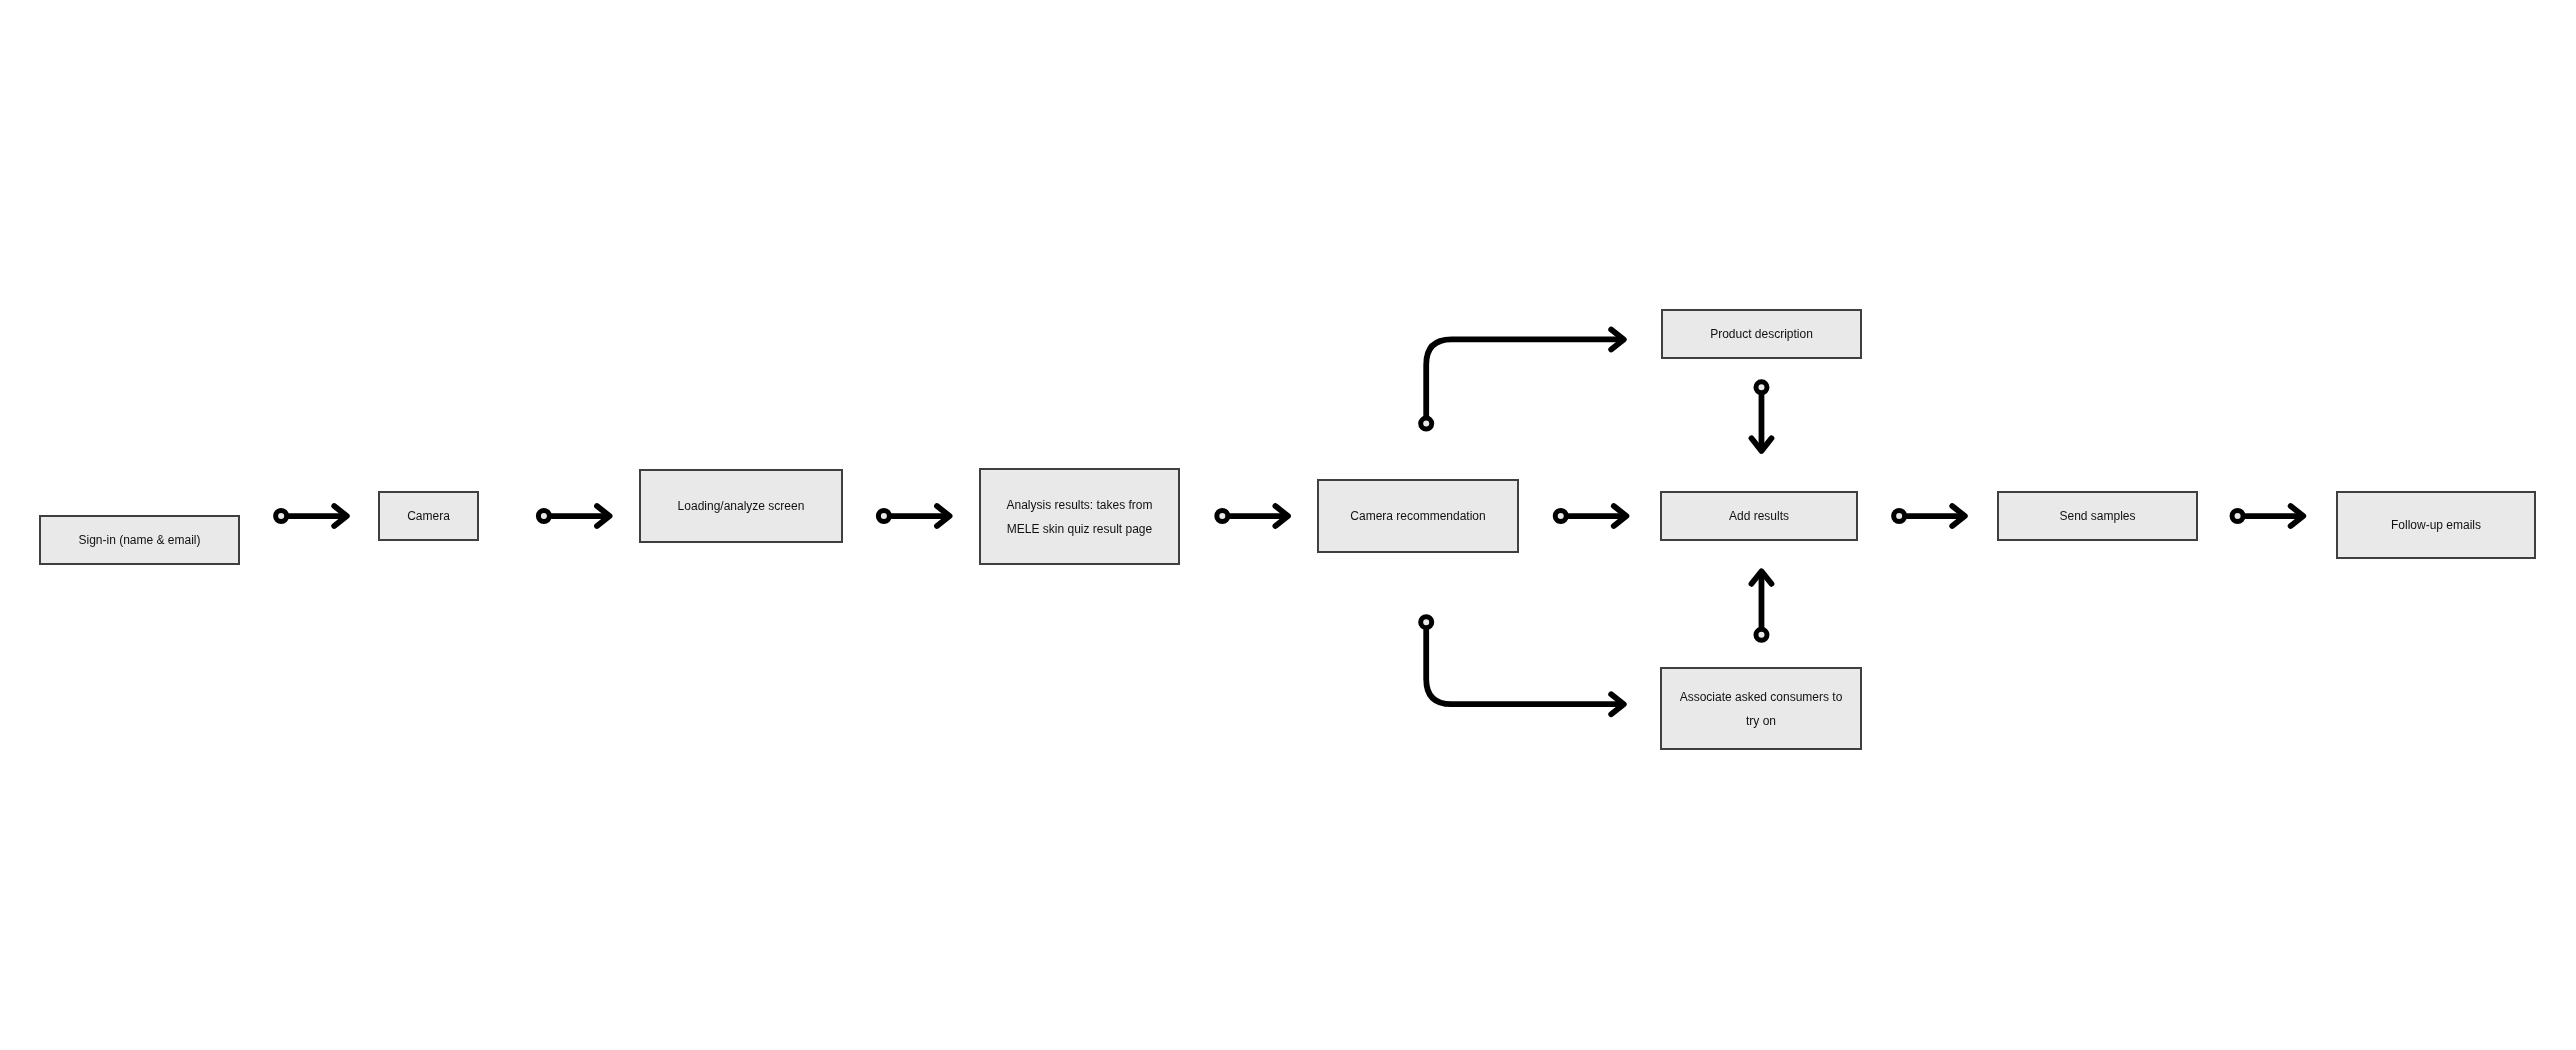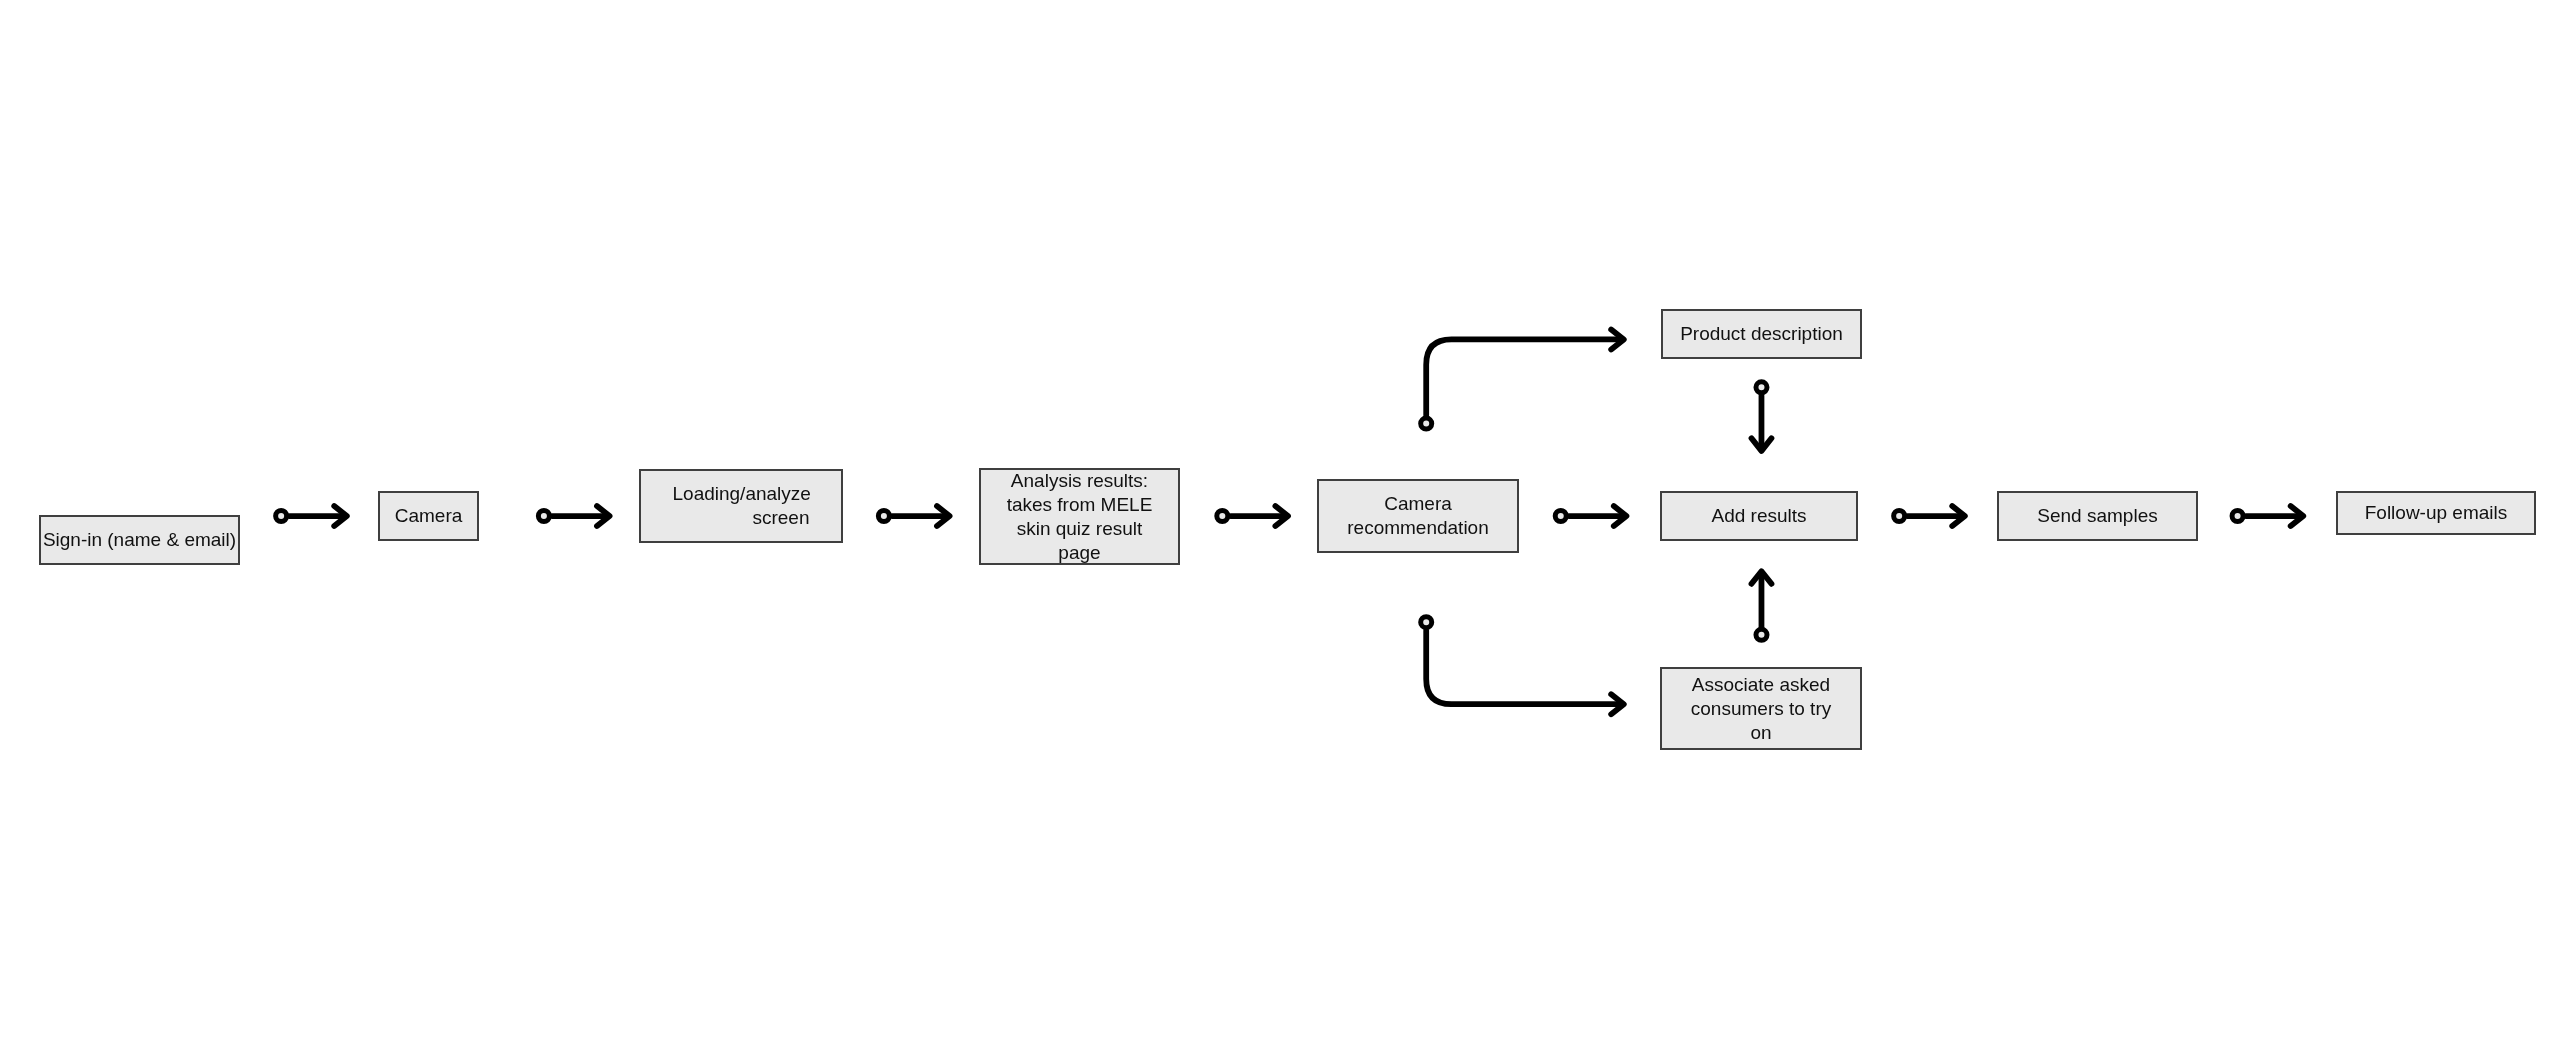--- a/index.html
+++ b/index.html
@@ -36,35 +36,35 @@
     box-sizing: border-box;
     background: var(--node-fill, #e9e9e9);
     border: 2.1px solid var(--node-border, #3f3f3f);
     display: flex;
     align-items: center;
     justify-content: center;
     text-align: center;
   }
   .node .label {
     display: inline-block;
-    font-size: 19px;
+    font-size: 12px;
     line-height: 24px;
     color: var(--label-color, #111);
   }
   
   .n-sign-in          { left: 39px;   top: 515px;  width: 201px; height: 50px;  }
   .n-camera           { left: 378px;  top: 491px;  width: 101px; height: 50px;  }
   .n-loading          { left: 639px; top: 469px;  width: 204px; height: 74px; text-align: right; }
   .n-analysis         { left: 979px; top: 468px;  width: 201px; height: 97px; }
   .n-product-rec      { left: 1317px; top: 479px;  width: 202px; height: 74px; }
   .n-product-desc     { left: 1661px; top: 309px;  width: 201px; height: 50px;  }
   .n-add-sample       { left: 1660px; top: 491px;  width: 198px; height: 50px;  }
   .n-associate        { left: 1660px; top: 667px; width: 202px; height: 83px; }
   .n-send-samples     { left: 1997px; top: 491px;  width: 201px; height: 50px;  }
-  .n-follow-up        { left: 2336px; top: 491px;  width: 200px; height: 44px;  }
+  .n-follow-up        { left: 2336px; top: 491px;  width: 200px; height: 68px;  }
   
   .n-loading .label      { max-width: 137px; }
   .n-analysis .label     { max-width: 173px; }
   .n-product-rec .label  { max-width: 163px; }
   .n-associate .label    { max-width: 163px; }
 </style>
 </head>
 <body>
 
 <div class="canvas">

